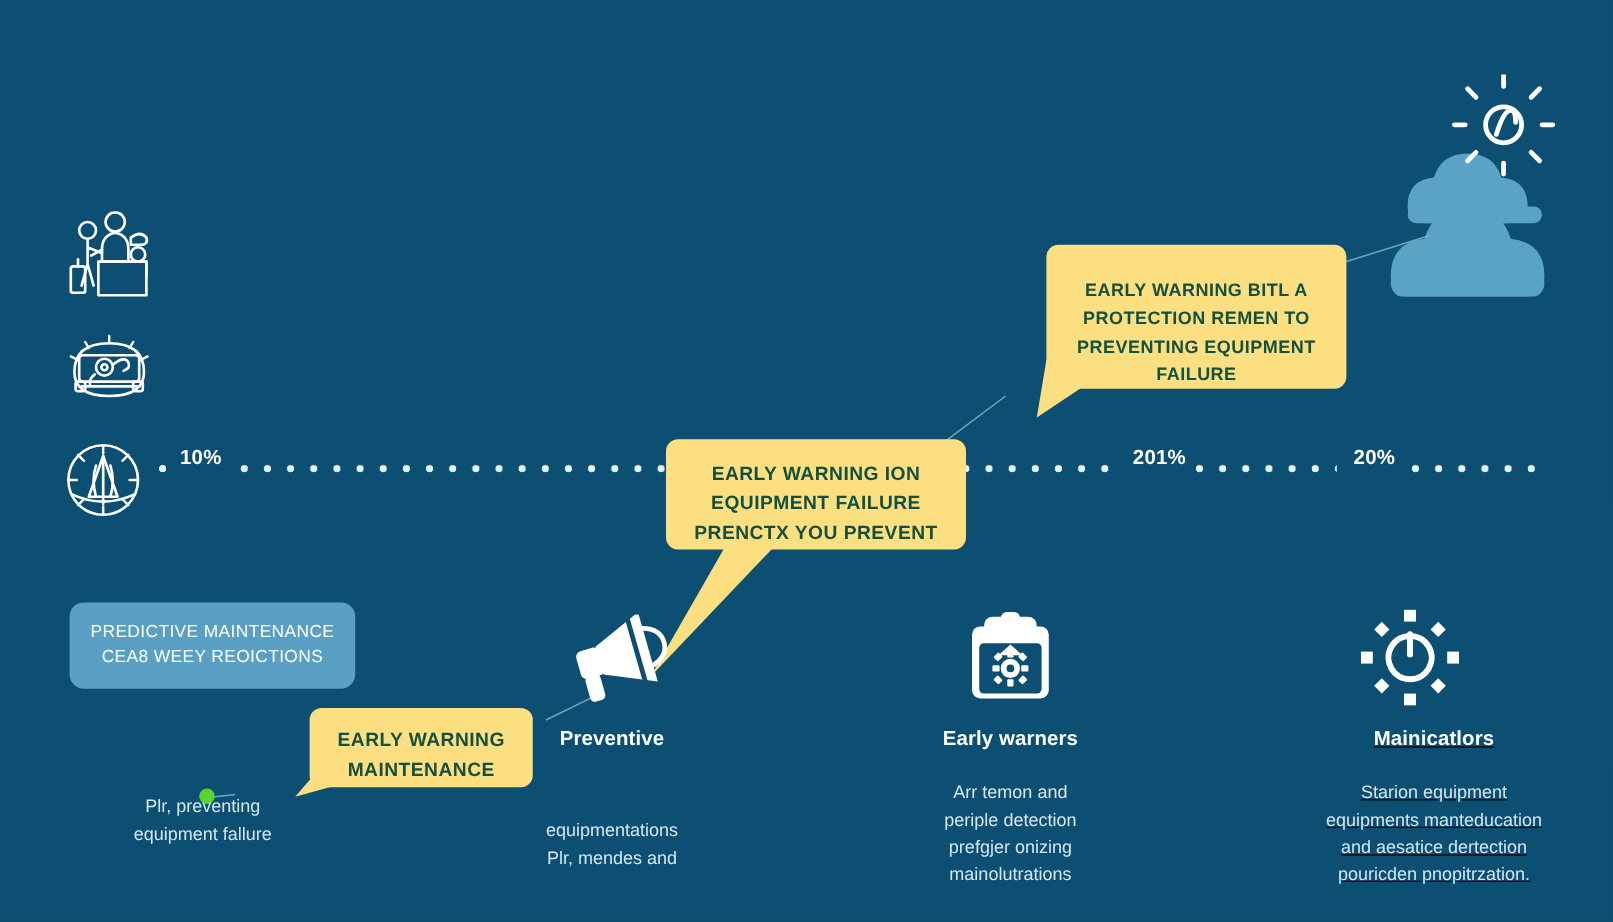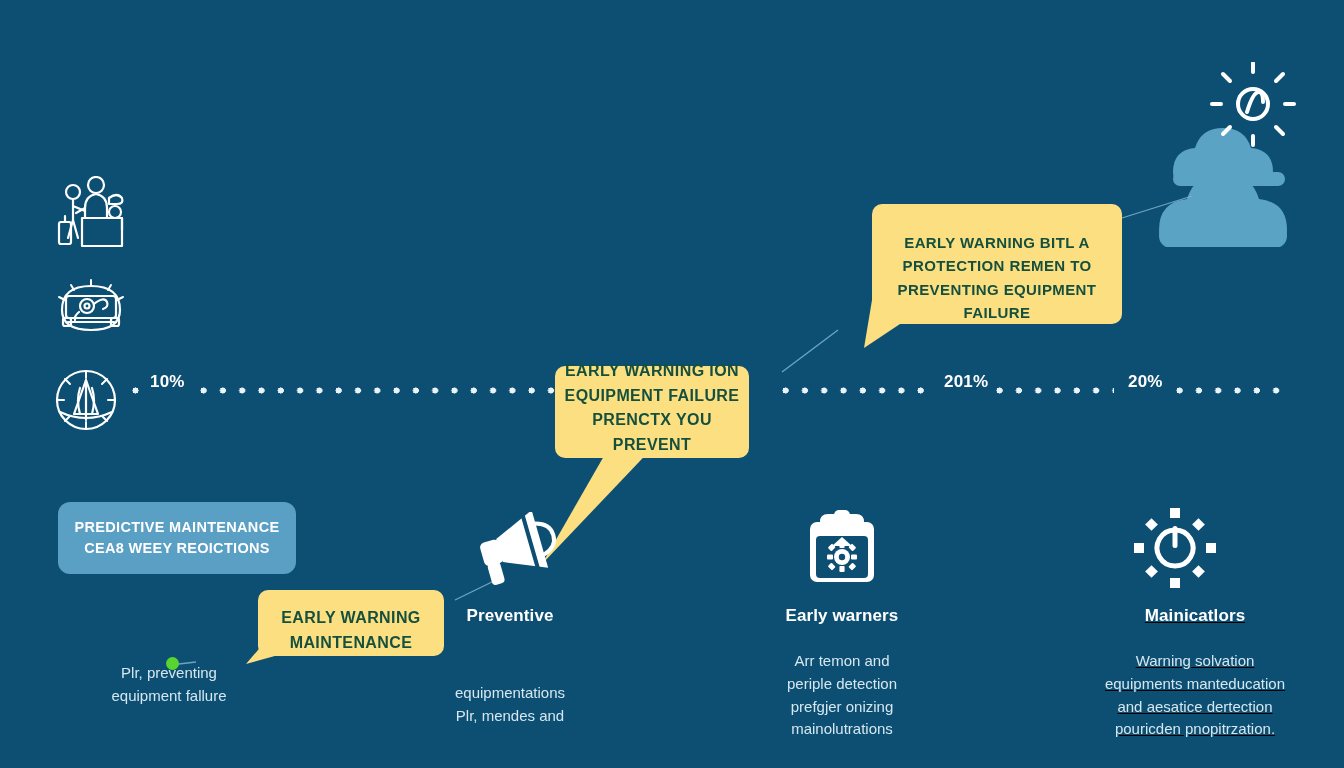--- a/index.html
+++ b/index.html
@@ -68,21 +68,21 @@
 
   
   .tail { position: absolute; overflow: visible; }
 
   
   .badge {
     position: absolute;
     background: #5a9fc4;
     border-radius: 12px;
     color: #ffffff;
-    font-weight: bold;
+    font-weight: normal;
     font-size: 14.5px;
     letter-spacing: 0.3px;
     text-transform: uppercase;
     display: flex;
     align-items: center;
     justify-content: center;
     text-align: center;
     line-height: 1.45;
     box-sizing: border-box;
     padding: 8px 14px;
@@ -231,21 +231,21 @@
       <span class="bline">Early Warning Bitl a</span>
       <span class="bline">Protection Remen to</span>
       <span class="bline">Preventing Equipment</span>
       <span class="bline">Failure</span>
     </div>
   </div>
 
   <svg class="tail" style="left:540px; top:440px; width:130px; height:130px;" viewBox="0 0 130 130">
     <path d="M118 2 L72 2 L2 124 Z" fill="#fbdf80"></path>
   </svg>
-  <div class="bubble" style="left:555px; top:366px; width:194px; height:92px; font-size:16px; line-height:1.55;">
+  <div class="bubble" style="left:555px; top:366px; width:250px; height:92px; font-size:16px; line-height:1.55;">
     <div class="btext">
       <span class="bline">Early Warning Ion</span>
       <span class="bline">Equipment Failure</span>
       <span class="bline">Prenctx You Prevent</span>
     </div>
   </div>
 
   <svg class="tail" style="left:244px; top:620px; width:40px; height:48px;" viewBox="0 0 40 48">
     <path d="M38 2 L38 34 L2 44 Z" fill="#fbdf80"></path>
   </svg>
@@ -336,20 +336,20 @@
       <span class="bodyline">Arr temon and</span>
       <span class="bodyline">periple detection</span>
       <span class="bodyline">prefgjer onizing</span>
       <span class="bodyline">mainolutrations</span>
     </div>
   </div>
 
   <div class="col" style="left:1050px; top:606px; width:290px;text-decoration:underline;">
     <div class="col-title">Mainicatlors</div>
     <div class="col-body" style="margin-top:24px;">
-      <span class="bodyline">Warning solvation</span>
+      <span class="bodyline">Starion equipment</span>
       <span class="bodyline">equipments manteducation</span>
       <span class="bodyline">and aesatice dertection</span>
       <span class="bodyline">pouricden pnopitrzation.</span>
     </div>
   </div>
 
 </div>
 
 </body></html>

